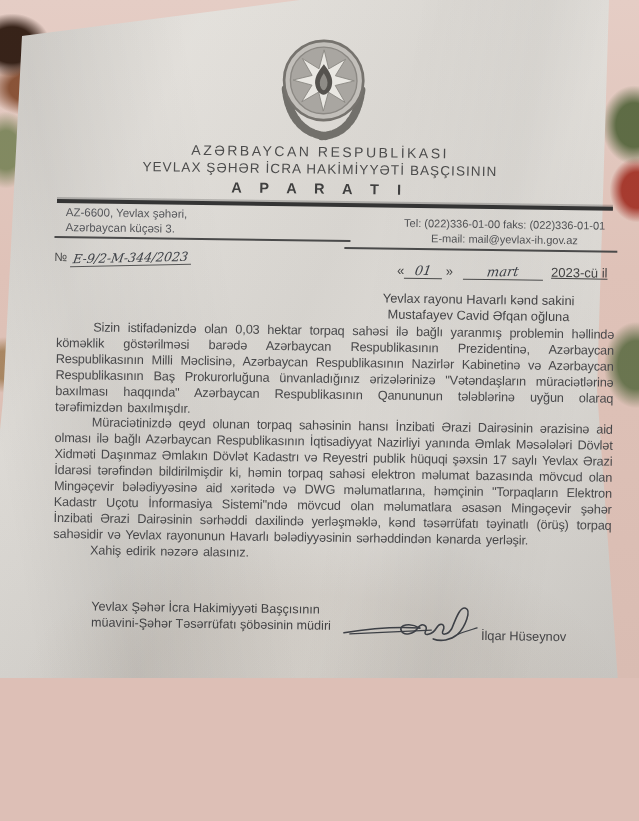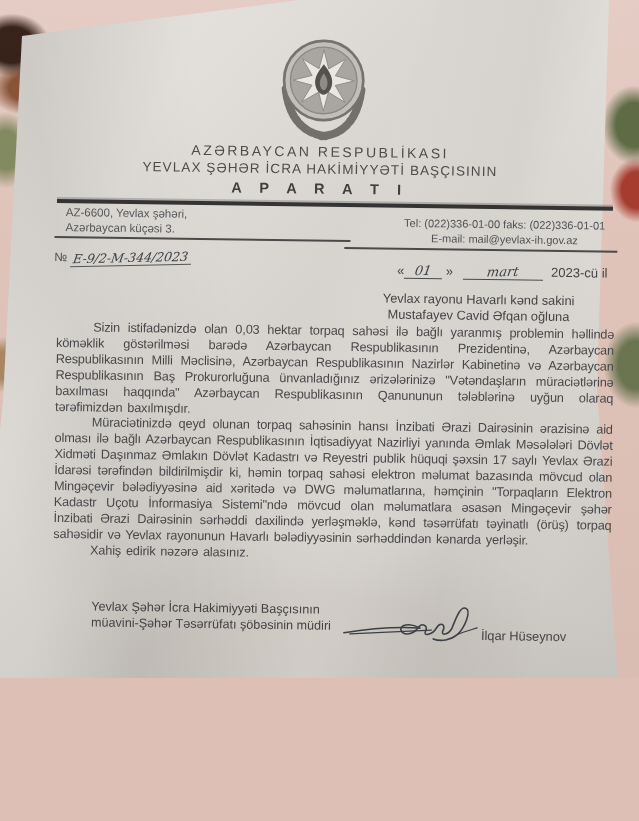--- a/index.html
+++ b/index.html
@@ -52,21 +52,21 @@
   .no-row{top:249px;left:55px;font-size:12px;color:#4a4a4a;}
   .hand{
     font-family:"DejaVu Serif",serif;font-style:italic;color:#3d4046;
     display:inline-block;transform:rotate(-2deg) skewX(-10deg);
   }
   .no-val{font-size:12.5px;border-bottom:1px solid #555;padding:0 4px 0 2px;margin-left:4px;}
   .date-row{top:258px;left:398px;font-size:13px;color:#434343;white-space:nowrap;}
   .date-slot{display:inline-block;border-bottom:1.4px solid #4a4a4a;text-align:center;}
   .slot-day{width:38px;}
   .slot-month{width:80px;margin-left:10px;}
-  .date-year{margin-left:8px;}
+  .date-year{margin-left:8px;text-decoration:underline;}
   .recipient{top:286px;left:340px;width:280px;text-align:center;font-size:12.8px;line-height:15.5px;color:#434345;}
   .body-text{
     top:320px;left:58px;width:558px;
     font-size:12.7px;line-height:15.9px;letter-spacing:-0.15px;word-spacing:1.5px;
     text-align:justify;color:#48484a;
   }
   .body-text p{margin:0;text-indent:37px;}
   .sig-left{top:598px;left:97px;font-size:12.6px;line-height:16px;color:#434345;}
   .sig-name{top:622px;left:487px;font-size:12.8px;color:#434345;}
   .sig-svg{top:596px;left:348px;width:136px;height:52px;}

